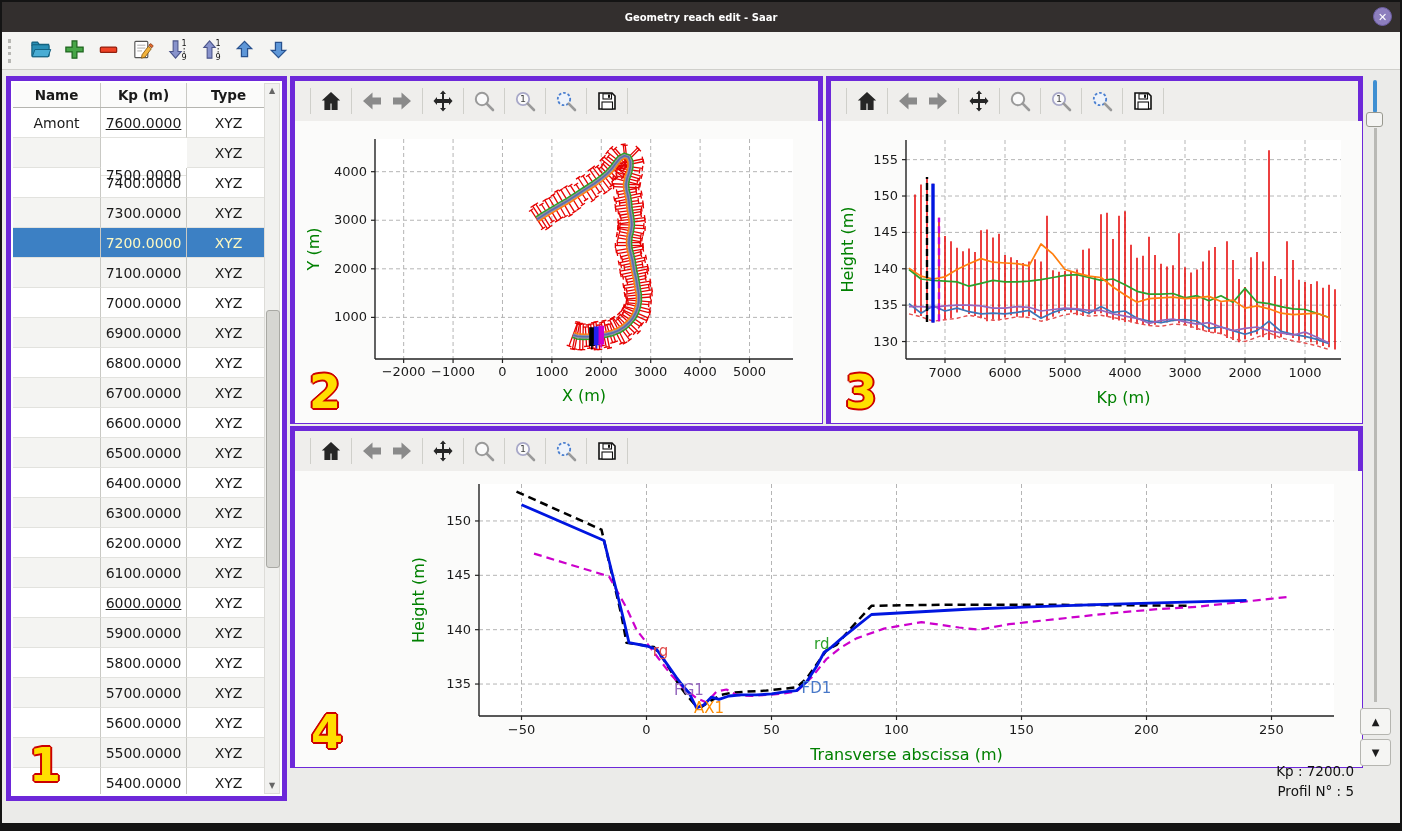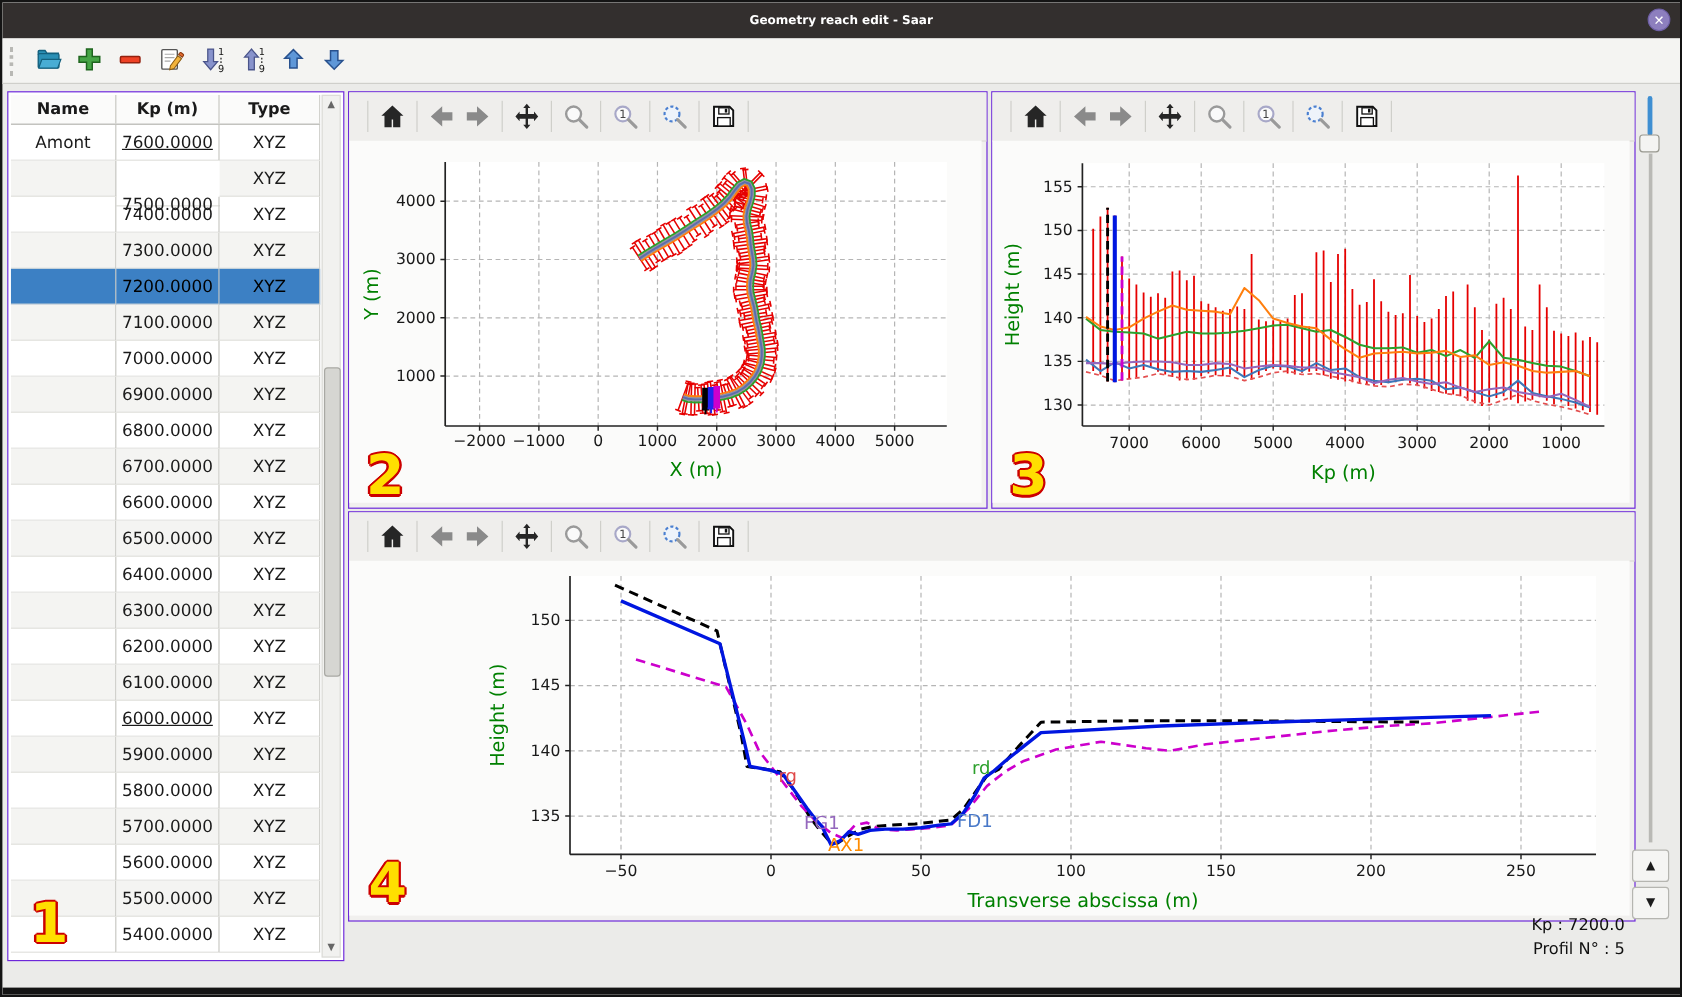--- a/index.html
+++ b/index.html
@@ -10,40 +10,40 @@
             display:flex;align-items:center;justify-content:center;}
   .titlebar .title{color:#ffffff;font-weight:bold;font-size:10px;}
   .close-btn{position:absolute;right:8px;top:5px;width:19px;height:19px;border-radius:50%;
              background:#8d7fbe;color:#fff;font-size:11px;line-height:19px;text-align:center;
              border:1px solid #6e5fa5;box-sizing:border-box;cursor:pointer;}
   .main-toolbar{position:absolute;left:0;top:30px;width:100%;height:38px;background:#f4f4f2;
                 border-bottom:1px solid #cfcfcb;display:flex;align-items:center;padding-left:6px;box-sizing:border-box;}
   .grip{width:6px;height:24px;border-left:3px dotted #b8b8b4;margin-right:10px;}
   .tb-icon{width:26px;height:26px;display:inline-flex;align-items:center;justify-content:center;margin-right:8px;cursor:pointer;}
   .tb-icon svg{width:23px;height:23px;}
-  .panel{position:absolute;border:1px solid #6d28d9;background:#f1f0ee;box-sizing:border-box;}
+  .panel{position:absolute;border:5px solid #6d28d9;background:#f1f0ee;box-sizing:border-box;}
   #panel-table{left:4px;top:74px;width:281px;height:725px;background:#ffffff;}
   #panel-plan{left:288px;top:74px;width:533px;height:348px;}
   #panel-profile{left:824px;top:74px;width:537px;height:348px;}
   #panel-cross{left:288px;top:424px;width:1073px;height:342px;}
   .plot-toolbar{position:absolute;left:0;top:0;right:0;height:40px;background:#efeeec;
                 border-bottom:1px solid #dddbd6;display:flex;align-items:center;padding-left:10px;}
   .pt-icon{width:30px;height:30px;display:inline-flex;align-items:center;justify-content:center;cursor:pointer;}
   .pt-icon svg{width:24px;height:24px;}
   .tb-sep{width:1px;height:26px;background:#cfcfca;margin:0 5px;}
   .plot-svg{position:absolute;left:0;top:40px;background:#fbfbfa;}
   
   .t-wrap{position:absolute;left:2px;top:2px;width:258px;bottom:2px;overflow:hidden;background:#fff;}
   .t-row{display:flex;height:30px;}
   .t-row.header{height:24px;background:#fbfbfa;border-bottom:1px solid #b5b5b0;}
   .t-cell{box-sizing:border-box;border-right:1px solid #c9c9c4;border-bottom:1px solid #e2e2de;
           display:flex;align-items:center;justify-content:center;font-size:14px;color:#1a1a1a;}
   .t-row.header .t-cell{font-weight:bold;font-size:13.5px;border-bottom:none;}
   .t-row.odd .t-cell{background:#f4f4f2;}
-  .t-row.sel .t-cell{background:#3c80c4;color:#000000;}
+  .t-row.sel .t-cell{background:#3c80c4;color:#fef9c3;}
   .t-scroll{position:absolute;right:2px;top:2px;width:16px;bottom:2px;background:#f1f1ef;border:1px solid #dddcd8;box-sizing:border-box;}
   .t-scroll .arr{position:absolute;left:0;width:100%;height:14px;text-align:center;font-size:8px;color:#666;line-height:14px;}
   .t-thumb{position:absolute;left:1px;width:12px;border:1px solid #a9a9a4;background:#d6d6d2;border-radius:3px;}
   .panel-num{position:absolute;font-size:46px;font-weight:800;color:#ffdf00;z-index:9;line-height:1;
              text-shadow:-2px 0 #cc0000,2px 0 #cc0000,0 -2px #cc0000,0 2px #cc0000,
                          -1px -1px #cc0000,1px 1px #cc0000,-1px 1px #cc0000,1px -1px #cc0000;}
   .legend-box{position:absolute;right:36px;top:56px;background:#ffffff;border:1px solid #b0b0ab;
               border-radius:3px;box-shadow:2px 2px 3px rgba(0,0,0,0.25);padding:5px 9px 5px 7px;z-index:5;}
   .legend-row{display:flex;align-items:center;height:16px;}
   .legend-line{width:32px;margin-right:7px;}

